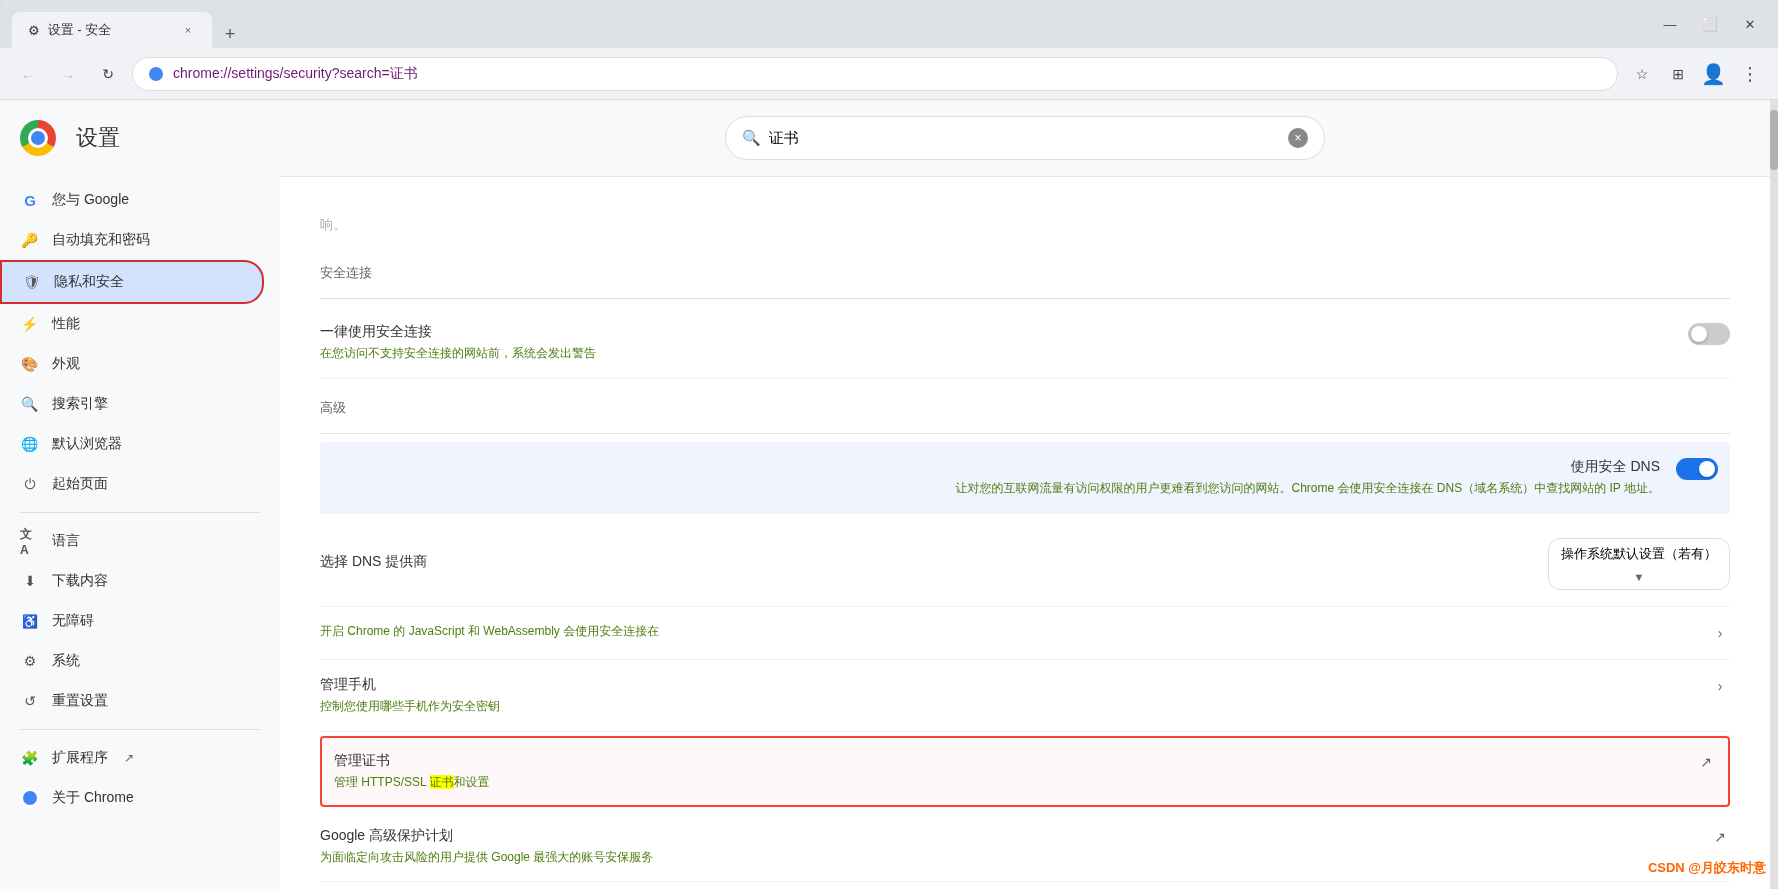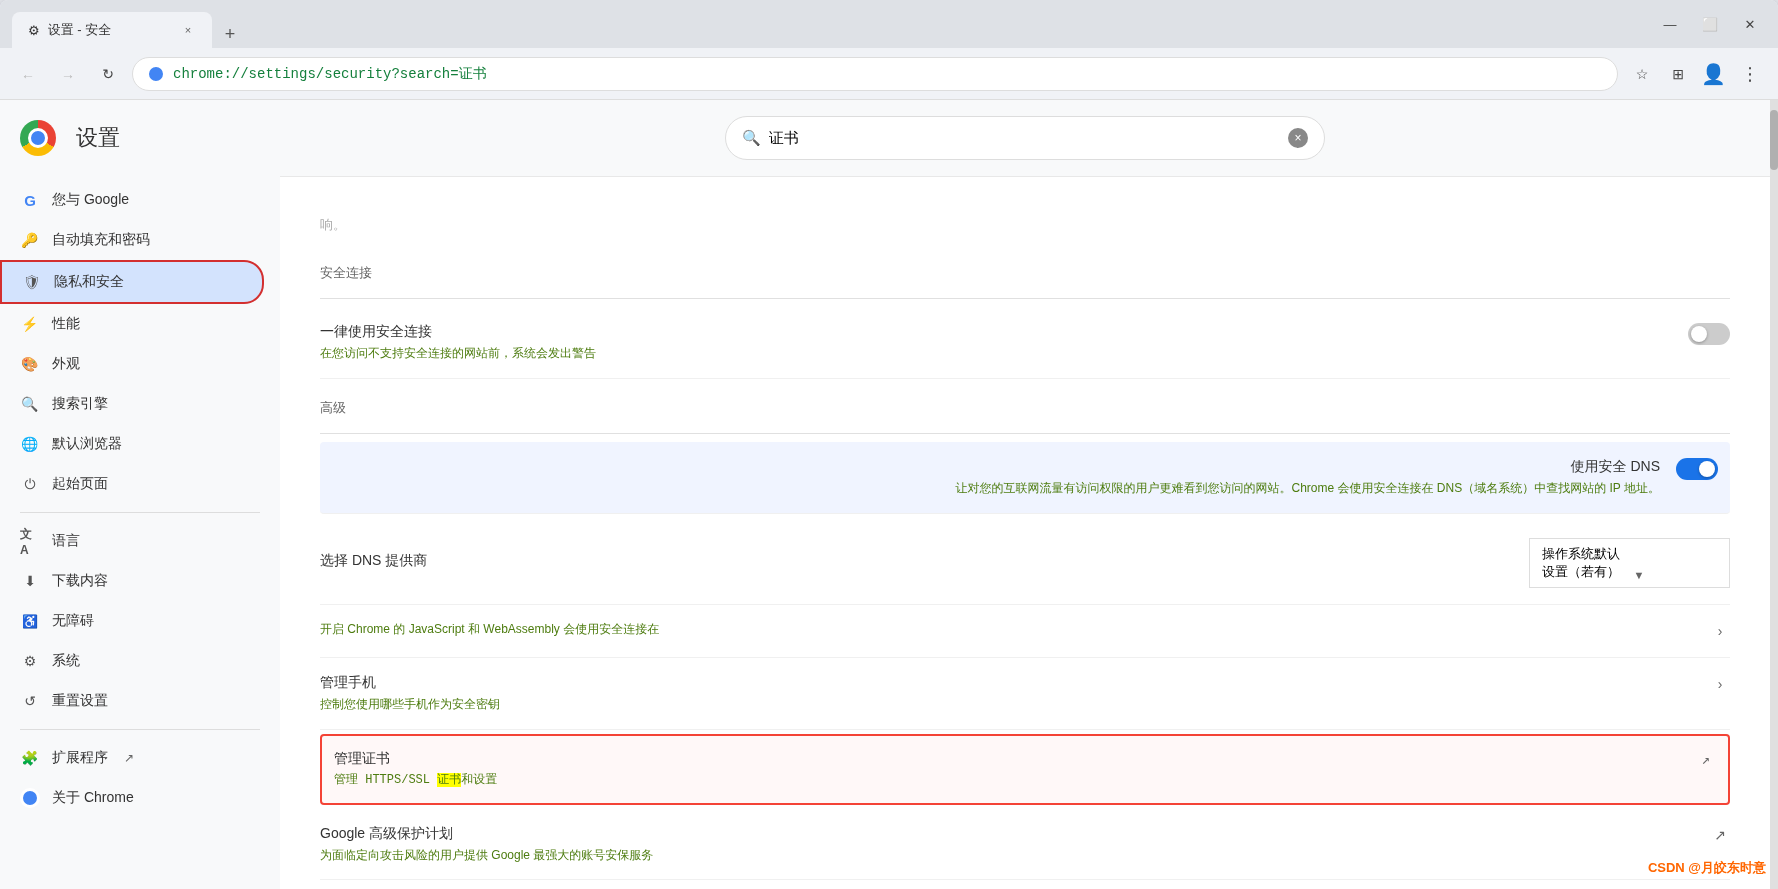--- a/index.html
+++ b/index.html
@@ -16,21 +16,21 @@
     .tab .close-btn { width: 16px; height: 16px; border-radius: 50%; display: flex; align-items: center; justify-content: center; font-size: 11px; color: #666; cursor: pointer; }
     .new-tab-btn { width: 28px; height: 28px; border-radius: 50%; display: flex; align-items: center; justify-content: center; font-size: 18px; color: #555; cursor: pointer; margin-left: 4px; }
     .window-controls { margin-left: auto; display: flex; gap: 8px; align-items: center; }
     .win-btn { width: 32px; height: 32px; display: flex; align-items: center; justify-content: center; border-radius: 4px; font-size: 13px; color: #444; cursor: pointer; }
 
     
     .navbar { background: #f0f2f6; height: 52px; display: flex; align-items: center; padding: 0 12px; gap: 8px; border-bottom: 1px solid #ddd; }
     .nav-btn { width: 32px; height: 32px; border-radius: 50%; display: flex; align-items: center; justify-content: center; font-size: 14px; color: #444; cursor: pointer; }
     .nav-btn.disabled { color: #bbb; cursor: default; }
     .address-bar { flex: 1; height: 34px; background: #fff; border-radius: 20px; display: flex; align-items: center; padding: 0 14px; gap: 8px; border: 1px solid #ddd; font-size: 14px; color: #333; }
-    .address-text { flex: 1; font-size: 14px; color: #15803d; font-family: Liberation Mono, monospace; }
+    .address-text { flex: 1; font-size: 14px; color: #701a75; }
     .navbar-actions { display: flex; align-items: center; gap: 4px; }
 
     
     .main { display: flex; flex: 1; overflow: hidden; }
 
     
     .sidebar { width: 280px; background: #f8f9fa; padding: 20px 0; overflow-y: auto; flex-shrink: 0; }
     .settings-header { display: flex; align-items: center; gap: 20px; padding: 0 20px 24px 20px; font-family: Liberation Serif, serif; }
     .settings-title { font-size: 22px; color: #333; font-weight: 400; }
     .sidebar-item { display: flex; align-items: center; gap: 12px; padding: 10px 20px; cursor: pointer; border-radius: 0 20px 20px 0; margin-right: 16px; font-size: 14px; color: #333; }
@@ -59,25 +59,25 @@
     .setting-row-control { display: flex; align-items: center; margin-left: 16px; }
 
     
     .toggle { width: 42px; height: 22px; border-radius: 11px; background: #ccc; position: relative; cursor: pointer; transition: background 0.2s; flex-shrink: 0; }
     .toggle.on { background: #1a73e8; }
     .toggle::after { content: ''; position: absolute; top: 3px; width: 16px; height: 16px; border-radius: 50%; background: white; box-shadow: 0 1px 3px rgba(0,0,0,0.3); transition: left 0.2s; }
     .toggle.off::after { left: 3px; }
     .toggle.on::after { left: 23px; }
 
     
-    .highlighted-row { border: 2px solid #f44336 !important; border-radius: 4px; background: #fff8f8; font-family: Liberation Mono, monospace; }
+    .highlighted-row { border: 2px solid #f44336 !important; border-radius: 4px; background: #fff8f8; }
     .highlight-text { background: #ffff00; font-weight: 500; }
 
     
-    .dropdown-select { border: 1px solid #ddd; border-radius: 0; padding: 6px 12px; font-size: 13px; background: #fff; display: flex; align-items: flex-end; gap: 8px; min-width: 160px; cursor: pointer; }
+    .dropdown-select { border: 1px solid #ddd; border-radius: 12px; padding: 6px 12px; font-size: 13px; background: #fff; display: flex; align-items: center; gap: 8px; min-width: 160px; cursor: pointer; flex-direction: column; }
     .dropdown-select span { flex: 1; }
     .dropdown-arrow { font-size: 11px; color: #666; }
 
     
     .external-icon { width: 20px; height: 20px; color: #666; display: flex; align-items: center; justify-content: center; font-size: 14px; flex-shrink: 0; }
     .chevron-right { width: 20px; height: 20px; color: #666; display: flex; align-items: center; justify-content: center; font-size: 14px; flex-shrink: 0; }
 
     
     .content::-webkit-scrollbar { width: 8px; }
     .content::-webkit-scrollbar-thumb { background: #ccc; border-radius: 4px; }

